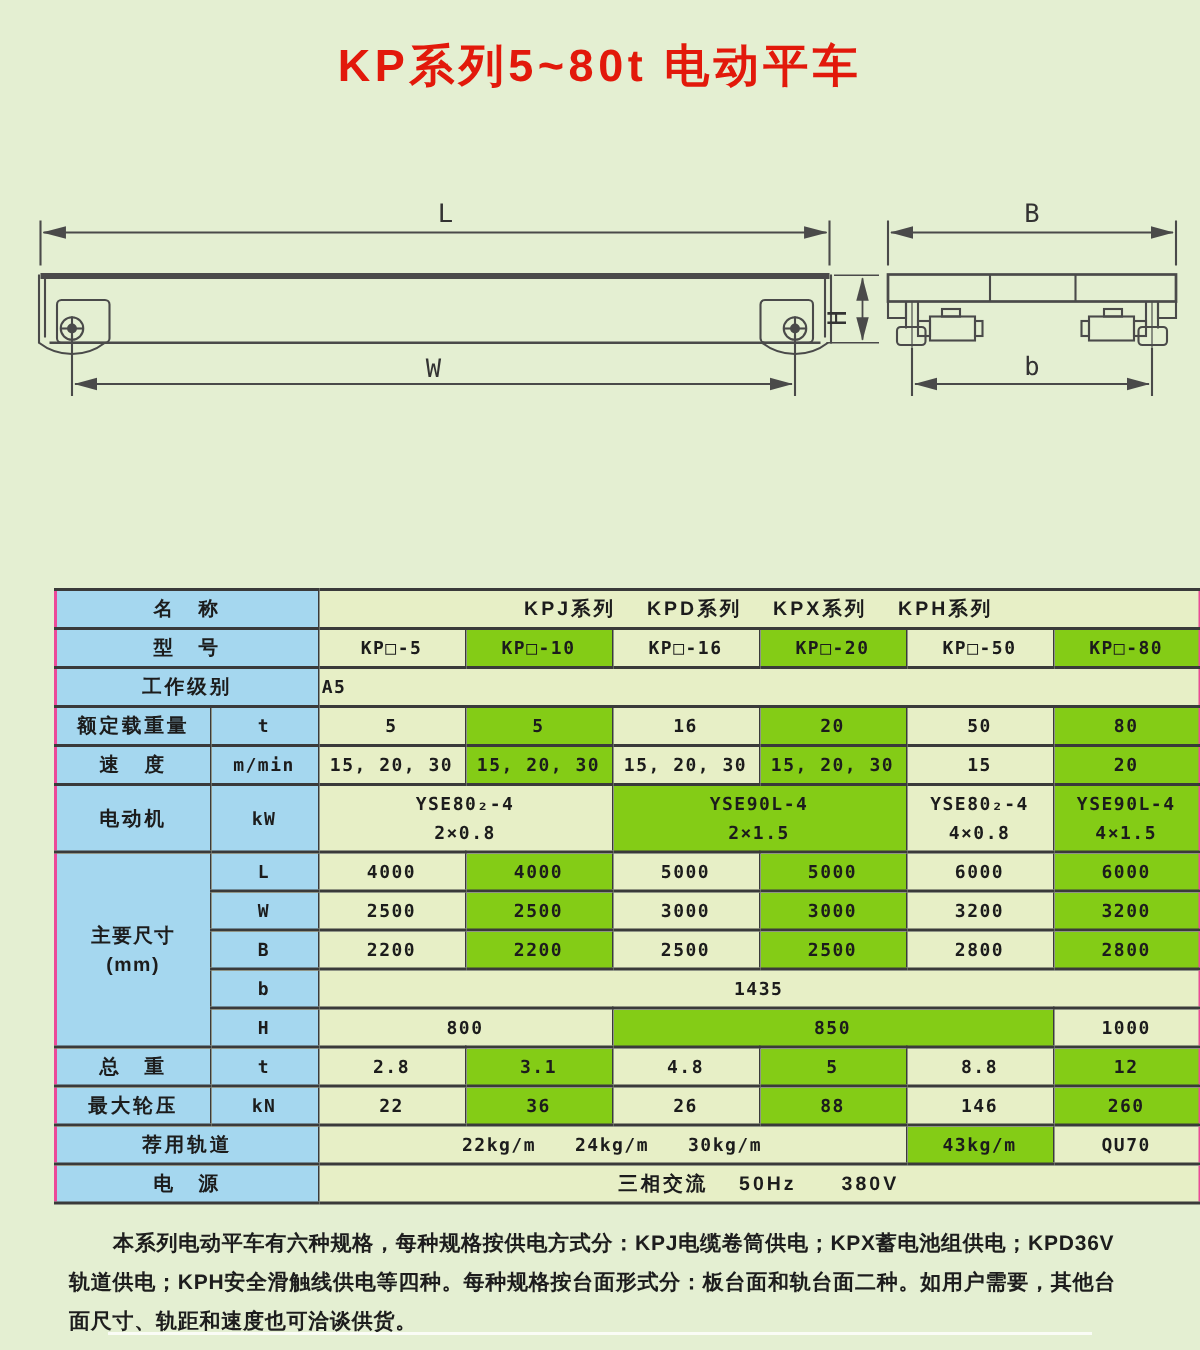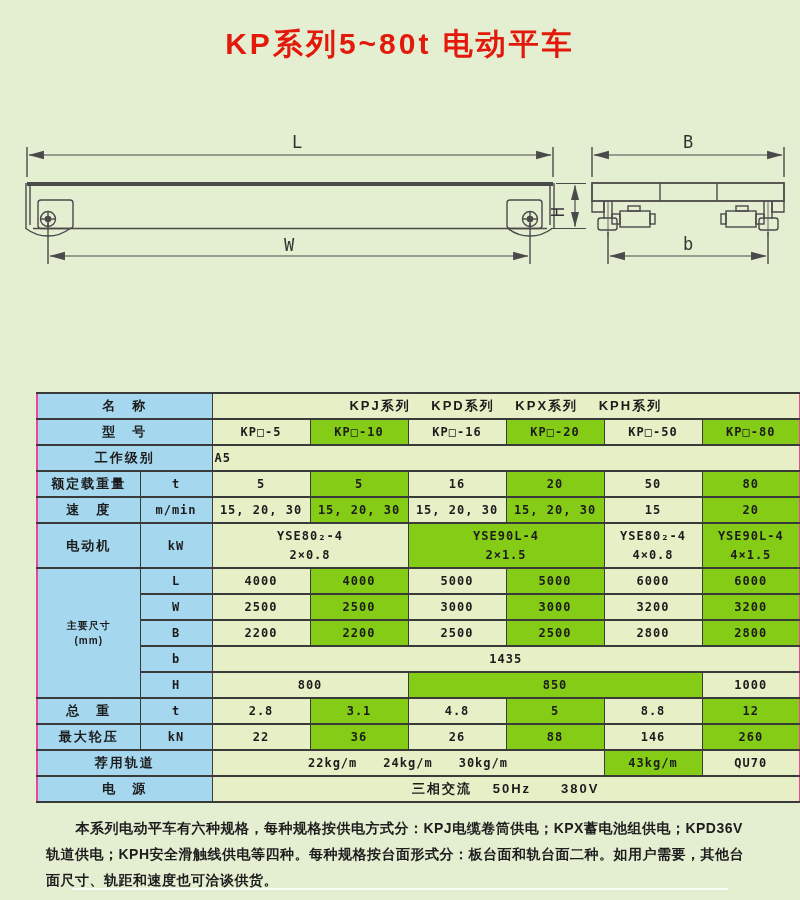--- a/index.html
+++ b/index.html
@@ -49,21 +49,21 @@
     overflow:hidden;
   }
   tr.r{height:26px;}
   tr.motor-row{height:45px;}
   .hd{background:#a5d7ef;}
   .g{background:#e7efc6;}
   .bl{background:#84cc16;}
   .cn{font-family:"Liberation Sans","DejaVu Sans",sans-serif;font-weight:bold;font-size:13px;letter-spacing:2px;}
   .num{font-family:"DejaVu Sans Mono",monospace;font-weight:bold;font-size:12px;letter-spacing:1px;}
   .two{white-space:pre-line;line-height:1.55;}
-  .dims-label{white-space:pre-line;line-height:1.5;font-size:10px;letter-spacing:1px;}
+  .dims-label{white-space:pre-line;line-height:1.5;font-size:13px;letter-spacing:1px;}
 
   .footer-note{
     position:absolute;top:816px;left:0;
     width:800px;box-sizing:border-box;
     padding:0 46px;
     font-size:14px;line-height:1.85;
     text-indent:2.1em;
     color:#1d1d1d;
     font-weight:bold;
     letter-spacing:0.5px;

